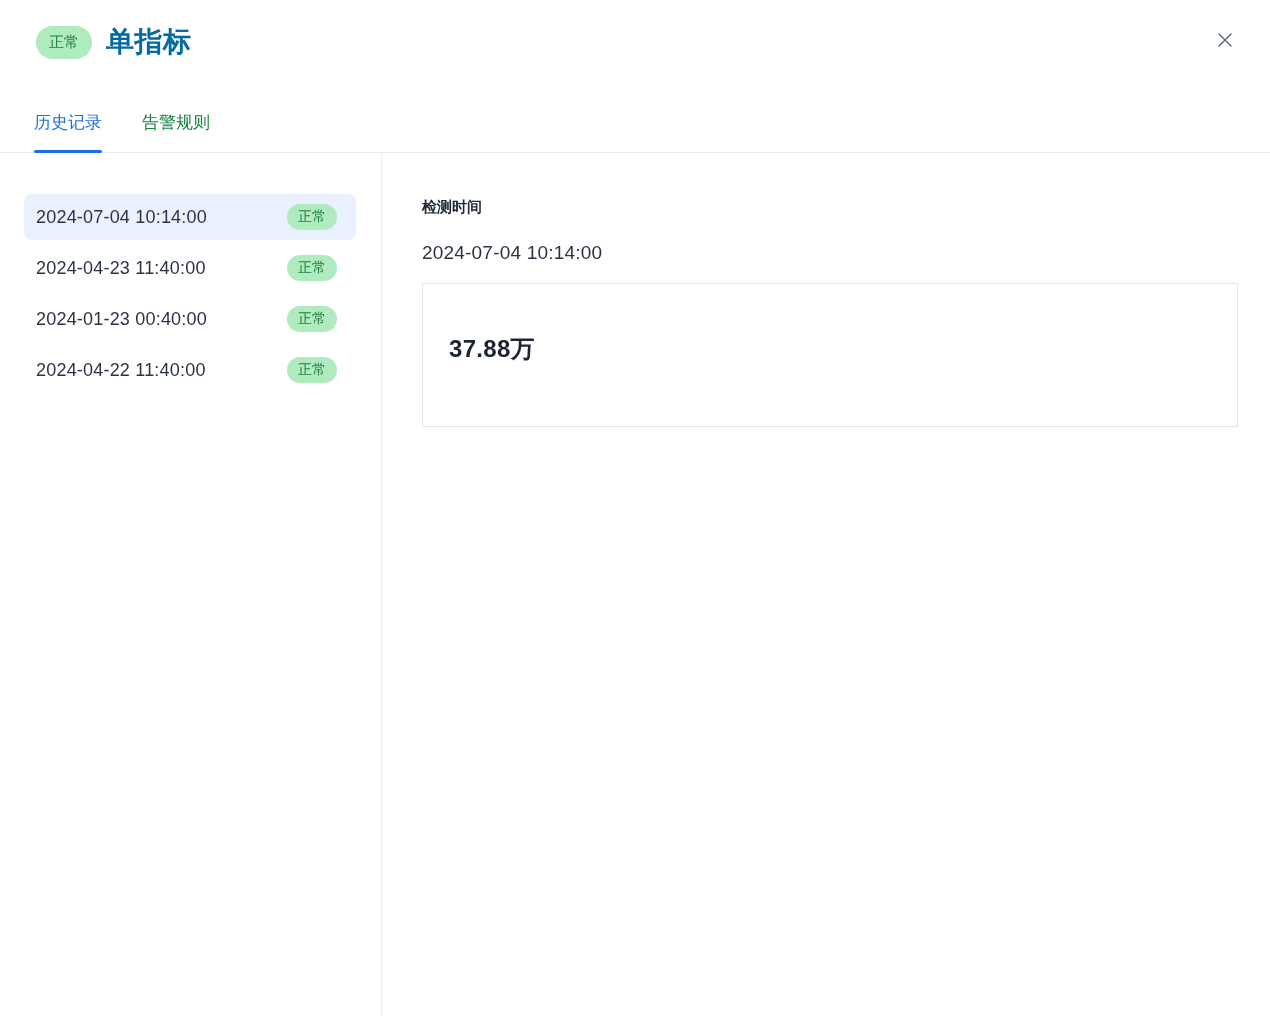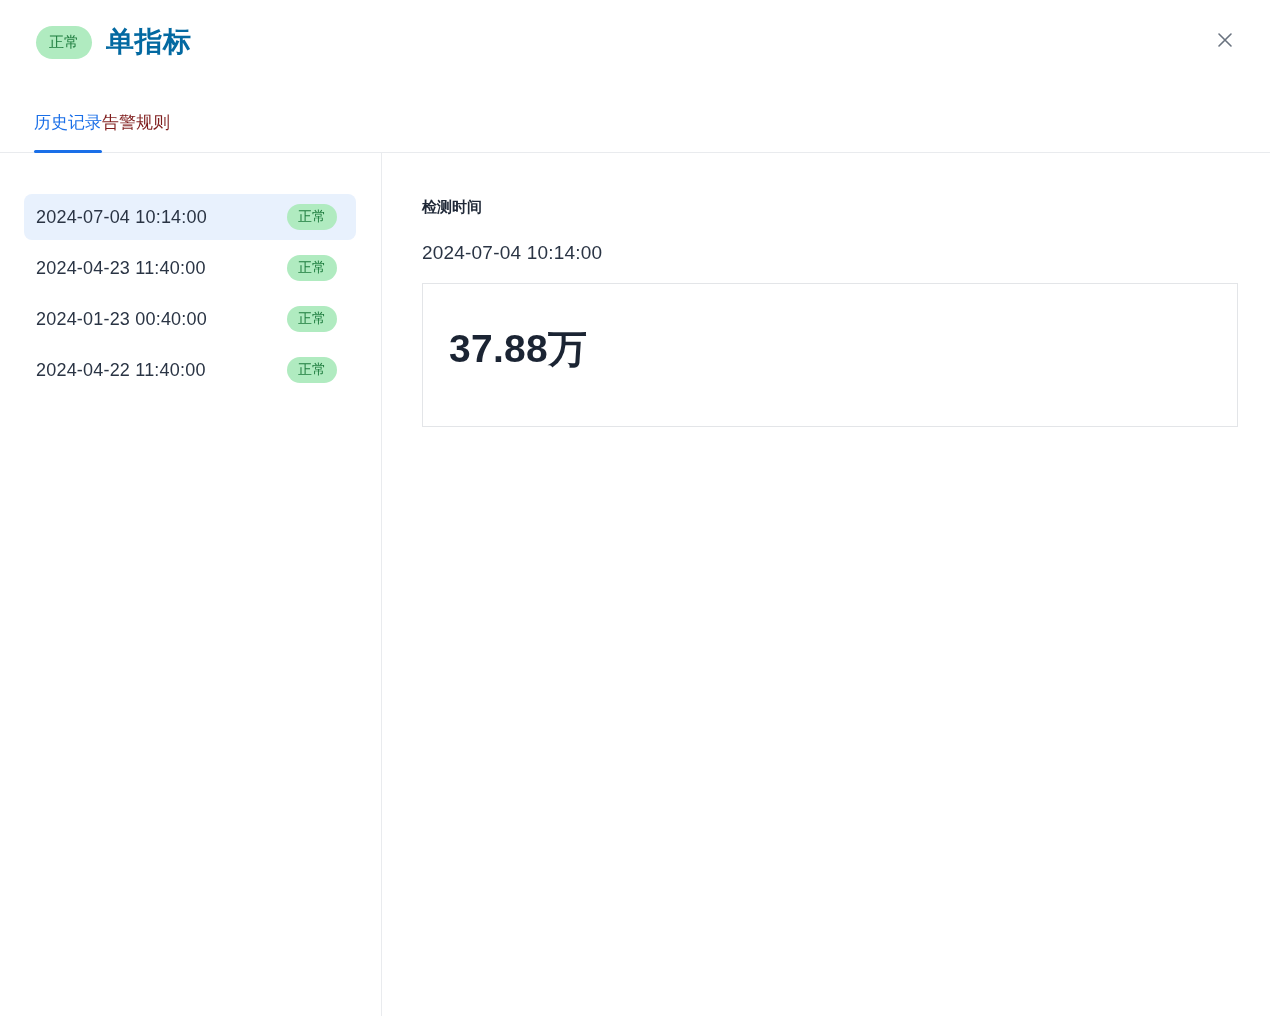--- a/index.html
+++ b/index.html
@@ -40,29 +40,30 @@
     background: none;
     border: none;
     cursor: pointer;
     display: flex; align-items: center; justify-content: center;
     padding: 0;
   }
 
   
   .tabbar {
     display: flex;
+    gap: 40px;
     padding: 50px 0 0 34px;
     border-bottom: 1px solid #e9ebee;
     flex: 0 0 auto;
   }
   .tab {
     font-size: 17px;
     line-height: 24px;
     padding-bottom: 17px;
-    color: #7f1d1d;
+    color: #15803d;
     cursor: pointer;
     position: relative;
   }
   .tab.active { color: #1a6fe8; }
   .tab.active::after {
     content: "";
     position: absolute;
     left: 0; right: 0; bottom: -1px;
     height: 3px;
     background: #1a6fe8;
@@ -96,21 +97,21 @@
   .detect-time-value { font-size: 19px; color: #2a3444; margin-top: 22px; line-height: 24px; letter-spacing: 0.2px; }
   .result-label { margin-top: 36px; }
   .metric-card {
     margin-top: 18px;
     border: 1px solid #e3e5e8;
     padding: 33px 26px 32px 26px;
     min-height: 144px;
     background: #fff;
   }
   .metric-name { font-size: 18px; color: #5c6873; line-height: 24px; }
-  .metric-value { font-size: 39px; font-weight: 700; color: #1b2433; margin-top: 13px; line-height: 38px; letter-spacing: 0.3px; }
+  .metric-value { font-size: 24px; font-weight: 700; color: #1b2433; margin-top: 13px; line-height: 38px; letter-spacing: 0.3px; }
 </style>
 </head>
 <body>
 
 <div class="panel">
 
   <div class="header">
     <span class="badge badge-lg">正常</span>
     <h1 class="title">单指标</h1>
     <button class="close-btn">

